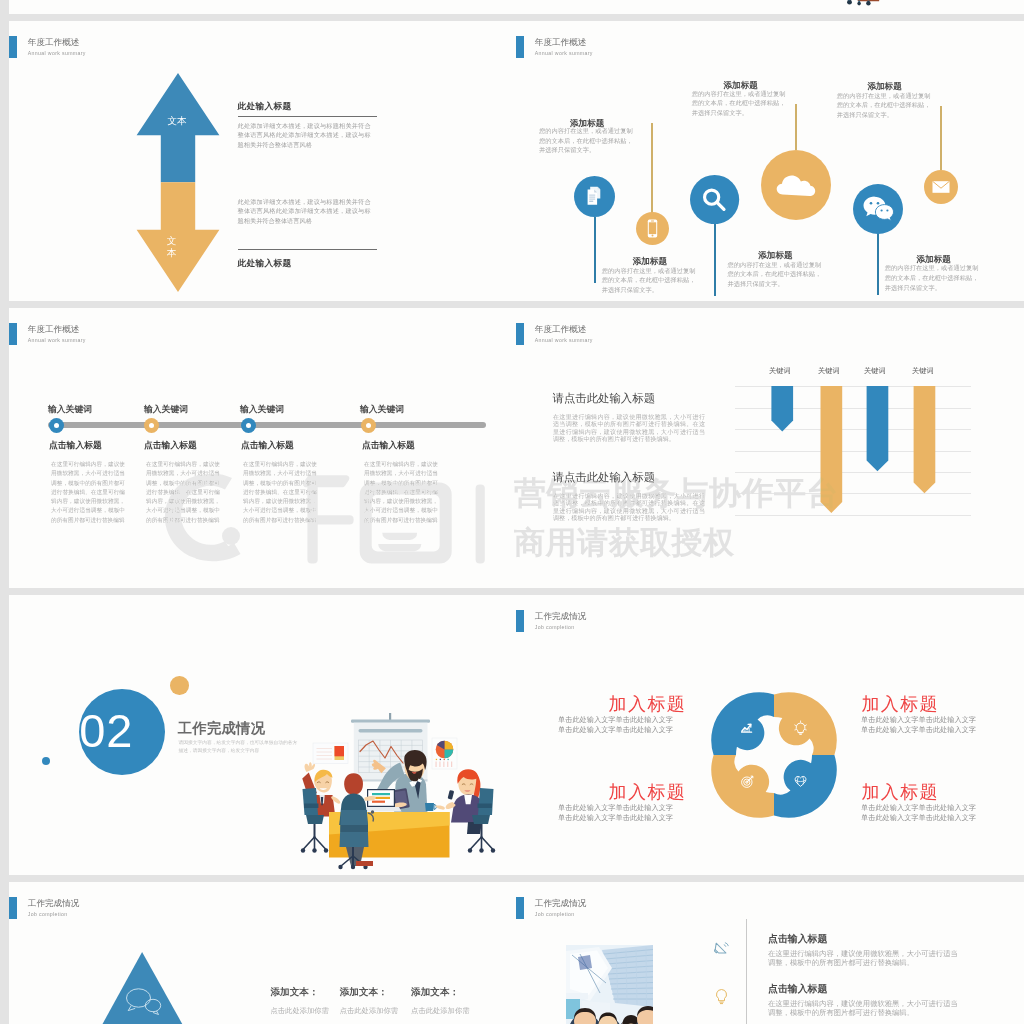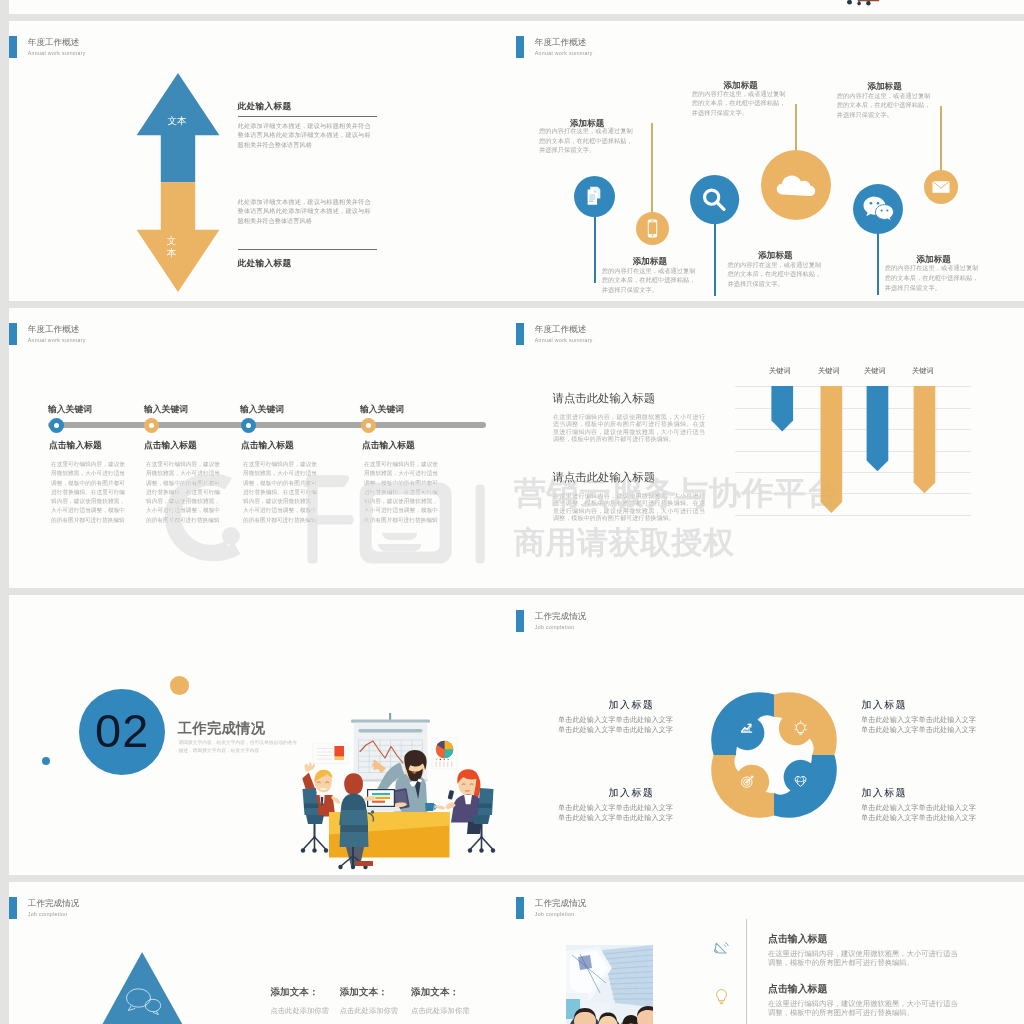--- a/index.html
+++ b/index.html
@@ -40,29 +40,29 @@
 
   
   .s4-t{position:absolute;left:36.5px;font-size:11.4px;font-weight:normal;color:#474747;white-space:nowrap;line-height:11px;}
   .s4-b{position:absolute;left:37px;width:152px;font-size:6.1px;line-height:7.3px;color:#b0b0b0;text-align:justify;}
   .s4-grid{position:absolute;left:218.8px;top:78.4px;width:236.2px;height:129px;}
   .s4-grid i{position:absolute;left:0;width:236.2px;height:1px;background:#e6e6e6;display:block;}
   .s4-cat{position:absolute;top:58px;font-size:7.2px;color:#555;white-space:nowrap;}
 
   
   .s5-circ{position:absolute;left:70.2px;top:93.6px;width:86px;height:86px;border-radius:50%;background:#3288bd;}
-  .s5-num{position:absolute;left:0;top:0;width:86px;height:86px;line-height:84px;text-align:center;
-          font-size:47px;color:#0f172a;font-family:"Liberation Sans",sans-serif;font-weight:400;letter-spacing:1px;}
+  .s5-num{position:absolute;left:0;top:0;width:86px;height:86px;line-height:84px;text-align:left;
+          font-size:47px;color:#ffffff;font-family:"Liberation Sans",sans-serif;font-weight:400;letter-spacing:1px;}
   .s5-dot1{position:absolute;left:161.3px;top:81.3px;width:18.6px;height:18.6px;border-radius:50%;background:#eab464;}
   .s5-dot2{position:absolute;left:32.6px;top:161.6px;width:8px;height:8px;border-radius:50%;background:#3288bd;}
   .s5-title{position:absolute;left:168.7px;top:125px;font-size:14.3px;font-weight:bold;color:#6a6a6a;letter-spacing:.3px;line-height:16px;white-space:nowrap;}
   .s5-body{position:absolute;left:169.5px;top:143.5px;width:121px;font-size:4.75px;line-height:8.4px;color:#bdbdbd;}
 
   
-  .s6-t{position:absolute;font-size:10px;color:#0f172a;white-space:nowrap;letter-spacing:1.4px;line-height:13px;}
+  .s6-t{position:absolute;font-size:18px;color:#ef4444;white-space:nowrap;letter-spacing:1.4px;line-height:13px;}
   .s6-b{position:absolute;width:116px;font-size:7.2px;line-height:9.7px;color:#8f8f8f;}
   .s6-b p{margin:0;}
 
   
   .s7-col-t{position:absolute;font-size:9.6px;font-weight:bold;color:#565656;white-space:nowrap;line-height:10px;}
   .s7-col-b{position:absolute;font-size:7.3px;color:#aeaeae;white-space:nowrap;line-height:8px;}
 
   
   .s8-t{position:absolute;left:252px;font-size:9.9px;font-weight:bold;color:#4a4a4a;white-space:nowrap;line-height:10px;}
   .s8-b{position:absolute;left:252px;width:191px;font-size:7.3px;line-height:8.8px;color:#a8a8a8;}

